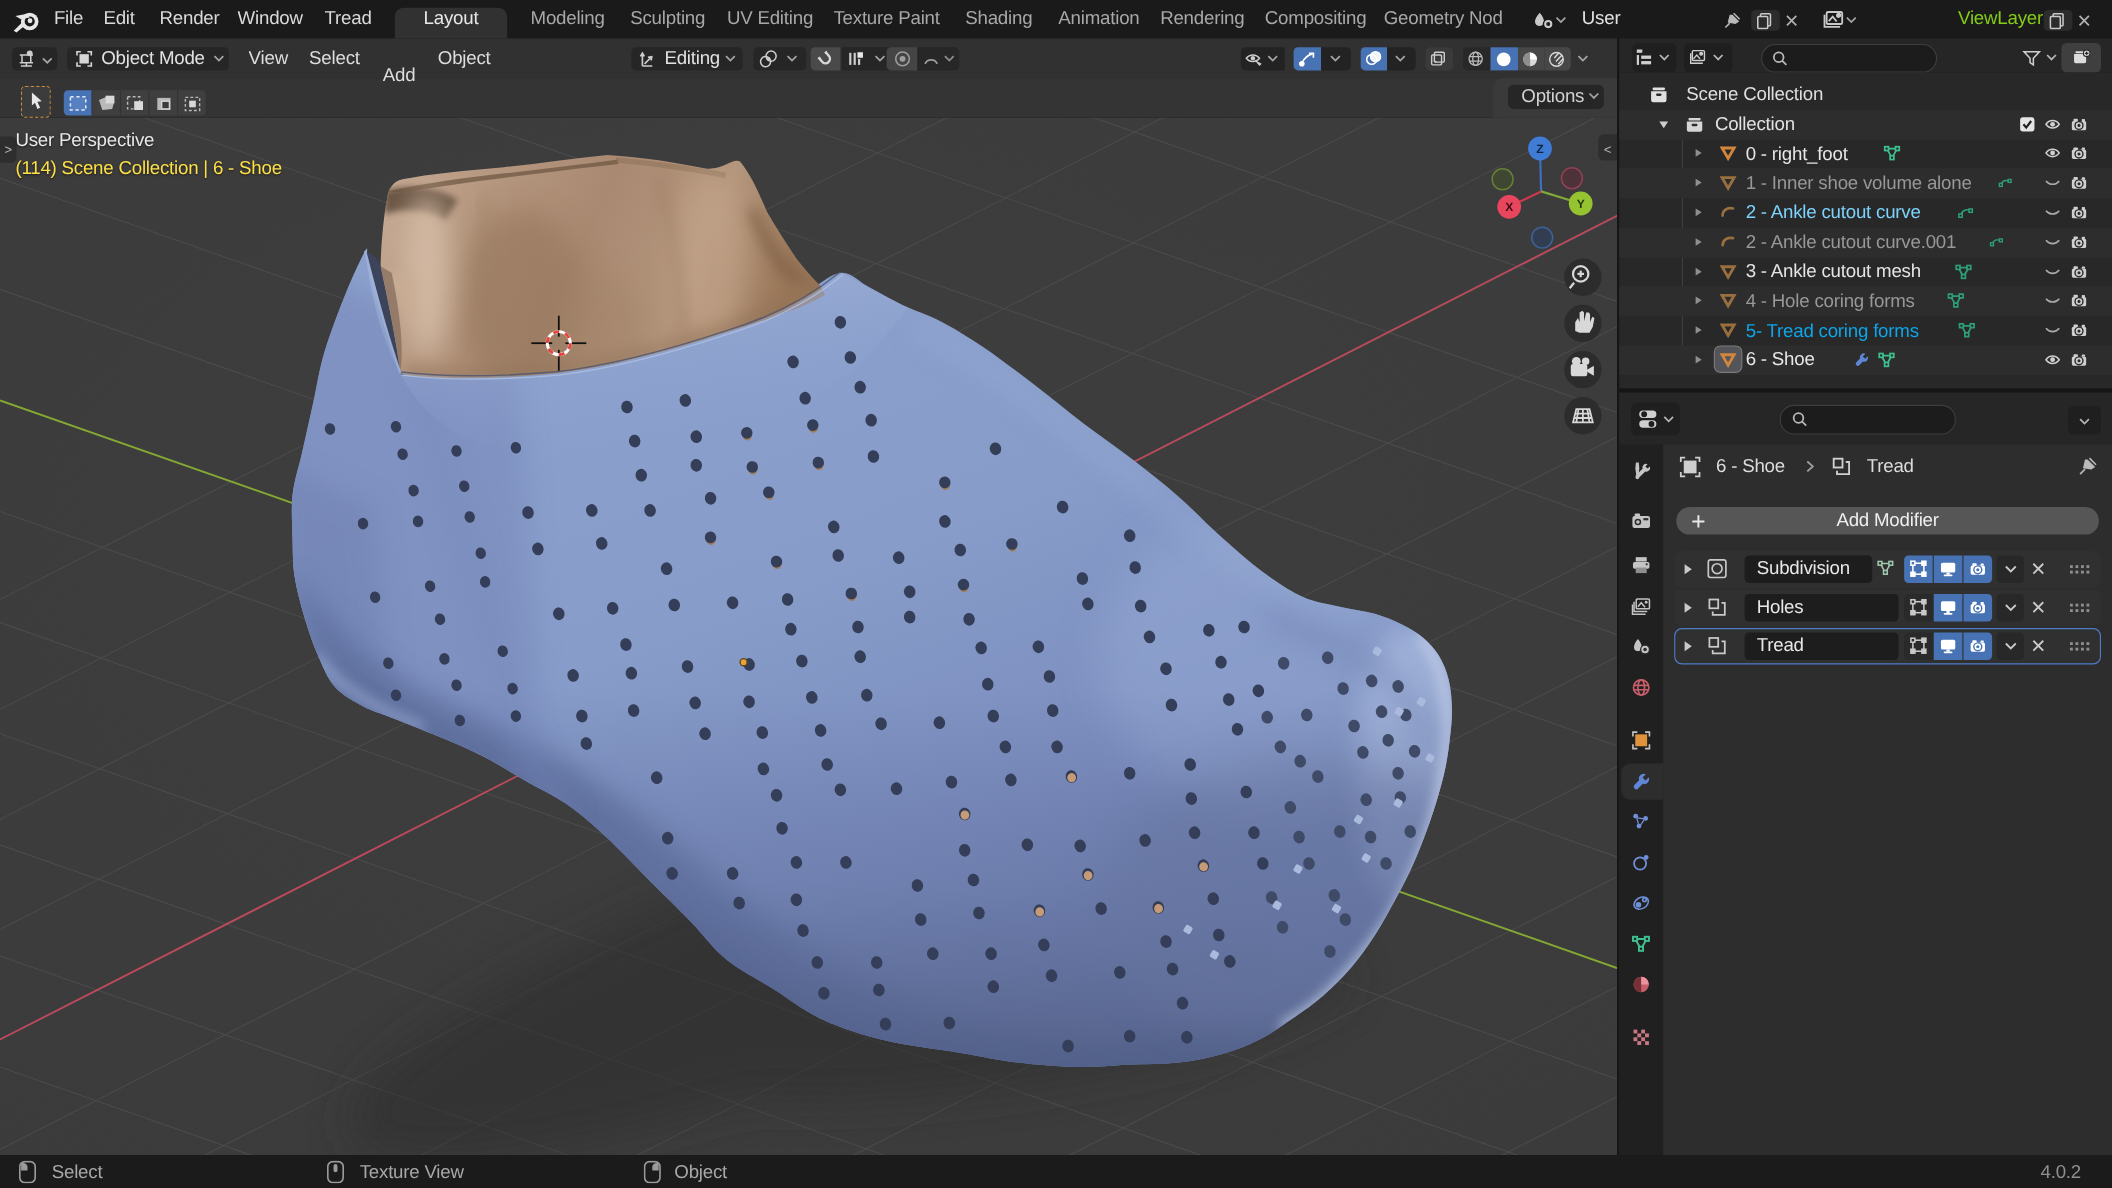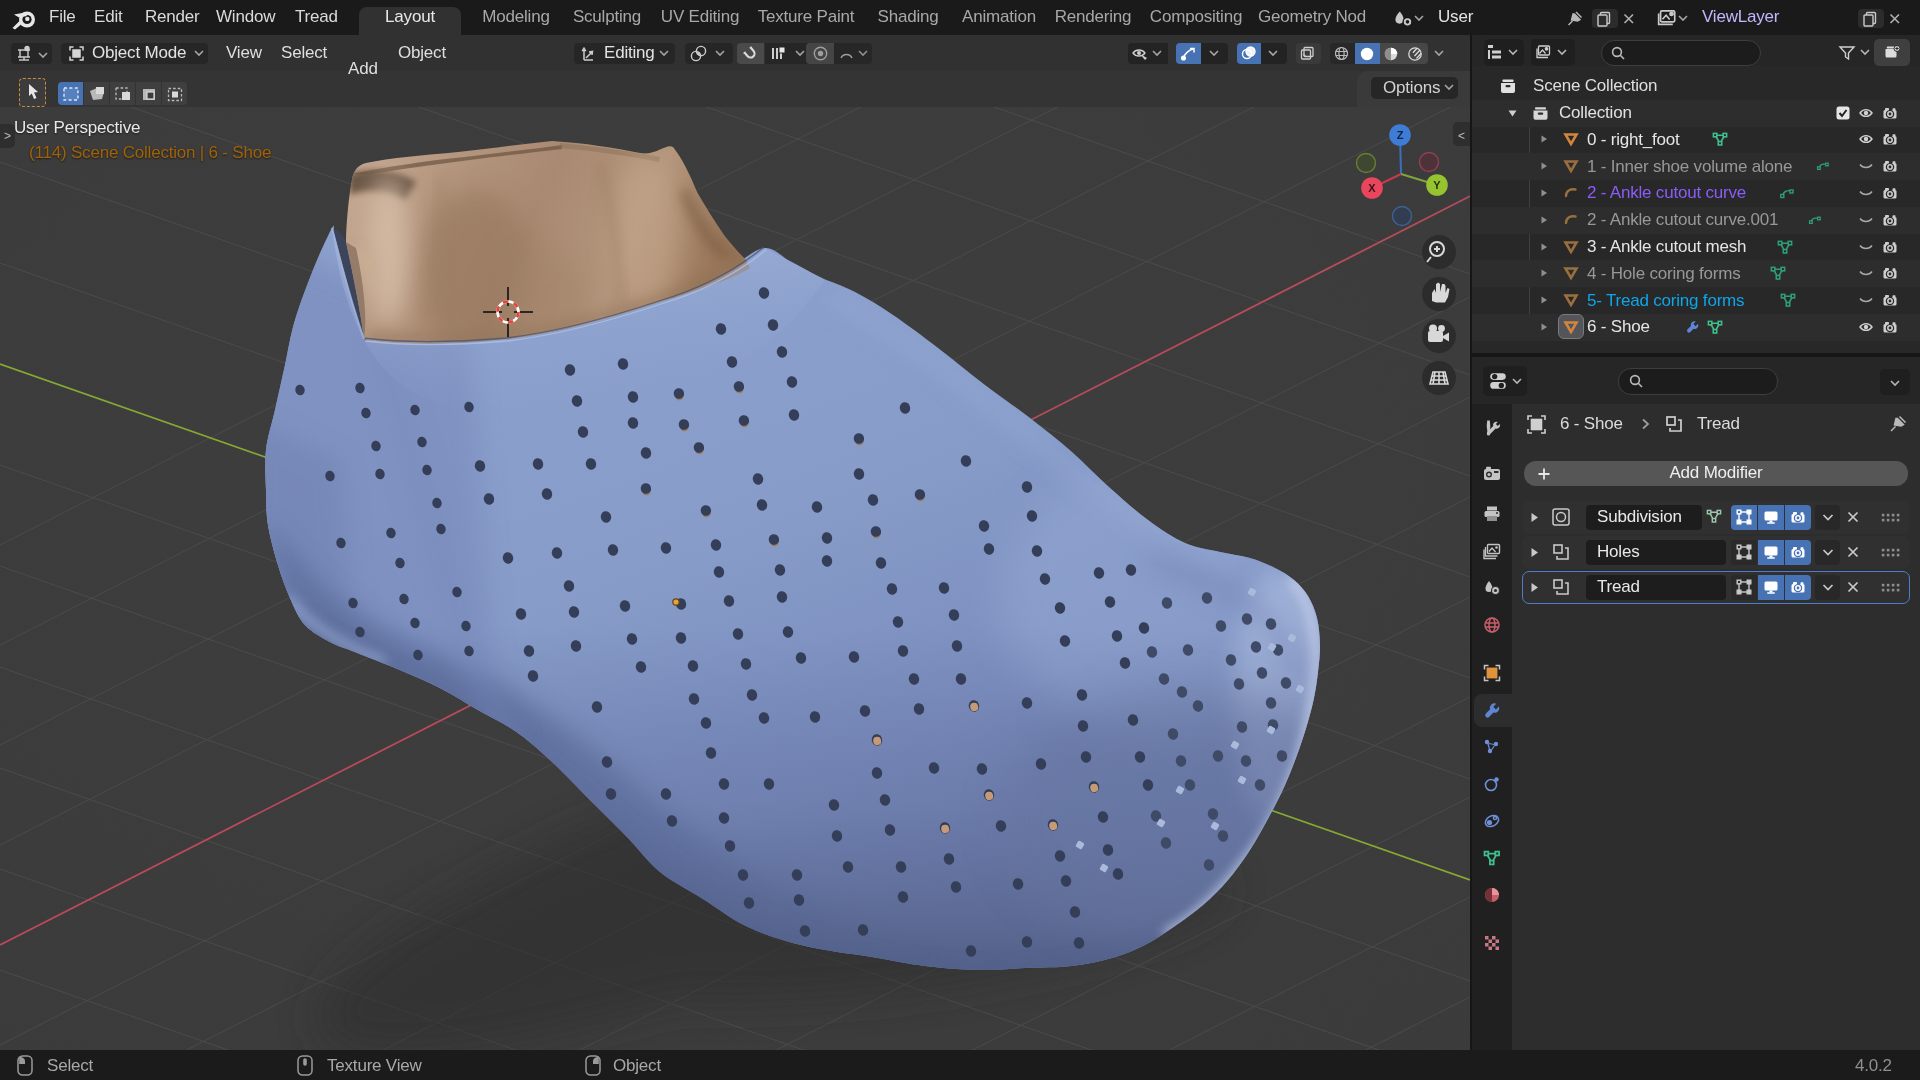--- a/index.html
+++ b/index.html
@@ -1210,21 +1210,21 @@
       <g fill="none" stroke="#c9c9c9" stroke-width="1.3">
         <rect x="3.5" y="1.5" width="11" height="8.5" rx="1"></rect>
         <path d="M 2 3.5 l 0 8.5 l 11 0"></path>
         <circle cx="12" cy="3.8" r="1.2" fill="#c9c9c9"></circle>
         <path d="M 5 8 l 2.8 -3.2 l 2.8 3.4"></path>
       </g>
     </svg>
     <svg style="position:absolute;left:1678px;top:13px" width="10" height="10" viewBox="0 0 10 10">
       <path d="M 1 3 l 4 4 l 4 -4" stroke="#a5a5a5" stroke-width="1.6" fill="none"></path>
     </svg>
-    <div class="t" style="left:1702px;top:7px;color:#c4b5fd">ViewLayer</div>
+    <div class="t" style="left:1780px;top:7px;color:#84cc16">ViewLayer</div>
     <div style="position:absolute;left:1858px;top:9px;width:26px;height:19px;background:#2c2c2c;border-radius:4px"></div>
     <svg style="position:absolute;left:1862px;top:11px" width="16" height="16" viewBox="0 0 16 16">
       <g stroke="#c9c9c9" stroke-width="1.4" fill="none">
         <rect x="4.5" y="1.5" width="9" height="11" rx="1"></rect>
         <rect x="2" y="4" width="9" height="11" rx="1" fill="#2c2c2c"></rect>
       </g>
     </svg>
     <svg style="position:absolute;left:1888px;top:12px" width="14" height="14" viewBox="0 0 14 14">
       <path d="M 2.5 2.5 L 11 11 M 11 2.5 L 2.5 11" stroke="#b0b0b0" stroke-width="1.6"></path>
     </svg>
@@ -1437,21 +1437,21 @@
       <rect x="6.2" y="3.2" width="3.6" height="7.5" rx="1.8" fill="#9a9a9a"></rect>
     </svg>
     <div class="t" style="left:327px;top:1056px;color:#a8a8a8">Texture View</div>
     <svg style="position:absolute;left:585px;top:1055px" width="16" height="21" viewBox="0 0 16 21">
       <rect x="1" y="1" width="14" height="19" rx="4.5" fill="none" stroke="#9a9a9a" stroke-width="1.5"></rect>
       <path d="M 13.8 2.2 a 4.5 4 0 0 0 -5.8 3.3 l 0 3.5 l 5.8 0 Z" fill="#9a9a9a"></path>
     </svg>
     <div class="t" style="left:613px;top:1056px;color:#a8a8a8">Object</div>
     <div class="t" style="left:1855px;top:1056px;color:#8f8f8f">4.0.2</div>
     <div class="t" style="left:14px;top:118px;color:#e8e8e8;text-shadow:0 1px 2px rgba(0,0,0,0.6)">User Perspective</div>
-    <div class="t" style="left:29px;top:143px;color:#a16207;text-shadow:0 1px 2px rgba(0,0,0,0.6)">(114) Scene Collection | 6 - Shoe</div>
+    <div class="t" style="left:14px;top:143px;color:#fde047;text-shadow:0 1px 2px rgba(0,0,0,0.6)">(114) Scene Collection | 6 - Shoe</div>
 <div style="position:absolute;left:1470px;top:35px;width:2px;height:1015px;background:#161616"></div>
 <div style="position:absolute;left:1472px;top:353px;width:448px;height:4px;background:#161616"></div>
 <div style="position:absolute;left:1472px;top:35px;width:448px;height:31px;background:#262626"></div>
     <div style="position:absolute;left:1484px;top:39px;width:40px;height:27px;background:#1f1f1f;border-radius:5px"></div>
     <svg style="position:absolute;left:1487px;top:44px" width="16" height="16" viewBox="0 0 16 16">
       <g fill="#cfcfcf">
         <rect x="1" y="1" width="5" height="3"></rect>
         <rect x="1" y="6" width="2" height="9"></rect>
         <rect x="5" y="6.5" width="9" height="3"></rect>
         <rect x="5" y="11.5" width="9" height="3"></rect>
@@ -1596,21 +1596,21 @@
         <rect x="3" y="3" width="4" height="2.5" rx="0.8"></rect>
         <rect x="10.5" y="3.2" width="3" height="2" rx="0.8"></rect>
       </g>
     </svg>
     <svg style="position:absolute;left:1539px;top:188px" width="10" height="10" viewBox="0 0 10 10">
       <path d="M 2.5 1.5 L 8 5 L 2.5 8.5 Z" fill="#8f8f8f"></path>
     </svg>
     <svg style="position:absolute;left:1563px;top:185px" width="16" height="16" viewBox="0 0 16 16">
       <path d="M 3 11 C 3 5.5 8 3.5 12.5 4.5" stroke="#9a6f3f" stroke-width="2.4" fill="none" stroke-linecap="round"></path>
     </svg>
-    <div class="t" style="left:1587px;top:183px;color:#8b5cf6">2 - Ankle cutout curve</div>
+    <div class="t" style="left:1587px;top:183px;color:#7dd3fc">2 - Ankle cutout curve</div>
     <svg style="position:absolute;left:1779px;top:185px" width="16" height="16" viewBox="0 0 16 16">
       <g stroke="#2f9e77" stroke-width="1.4" fill="none">
         <path d="M 3.5 11 C 4.5 6 9 4.5 12.5 6.5"></path>
         <rect x="1.8" y="9.5" width="3" height="3" fill="#1f1f1f"></rect>
         <rect x="11" y="5" width="3" height="3" fill="#1f1f1f"></rect>
       </g>
     </svg>
     <svg style="position:absolute;left:1858px;top:185px" width="16" height="16" viewBox="0 0 16 16">
       <path d="M 2 6.5 C 5 10.5 11 10.5 14 6.5" stroke="#a9a9a9" stroke-width="1.5" fill="none"></path>
     </svg>

